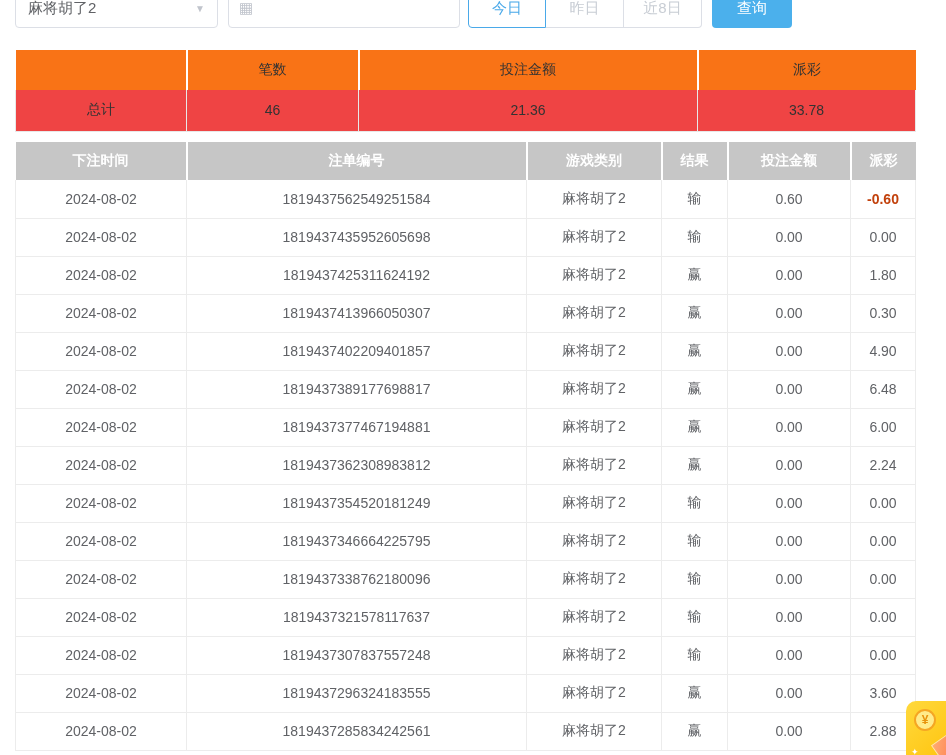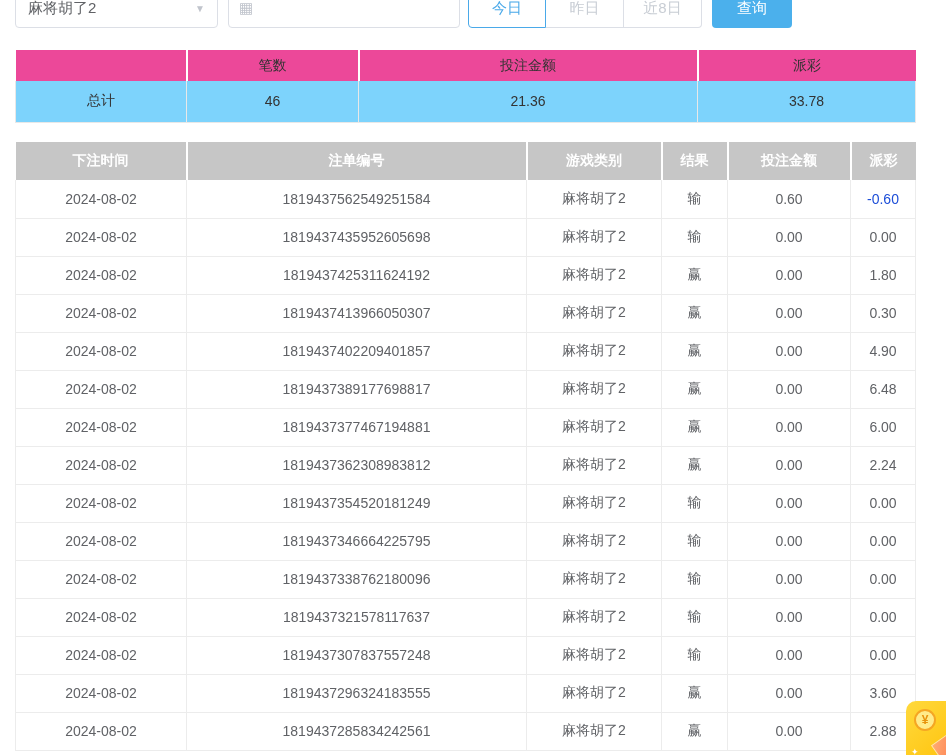--- a/index.html
+++ b/index.html
@@ -26,34 +26,34 @@
   .query-btn { height: 40px; width: 80px; margin-left: 10px; background: #4bb0ec; color: #fff;
       border: none; border-radius: 4px; font-size: 15px; cursor: pointer; }
 
   
   .tbl-wrap { position: absolute; left: 15px; width: 900px; }
   table { border-collapse: collapse; width: 900px; table-layout: fixed; }
   td, th { text-align: center; font-size: 14px; overflow: hidden; white-space: nowrap; }
 
   
   .summary-wrap { top: 50px; }
-  .summary th { background: #ec4899; color: #333; font-weight: 400; height: 31px;
+  .summary th { background: #f97316; color: #333; font-weight: 400; height: 40px;
       border-right: 2px solid #fff; }
   .summary th:last-child { border-right: none; }
-  .summary td { height: 41px; color: #333; background: #7dd3fc;
+  .summary td { height: 41px; color: #333; background: #ef4444;
       border: 1px solid #e8e8e8; border-top: none; }
 
   
   .bets-wrap { top: 142px; }
   .bets thead th { background: #c6c6c6; color: #fff; font-weight: bold; height: 38px;
       border-right: 2px solid #fff; margin-left: 44px; }
   .bets thead th:last-child { border-right: none; }
   .bets tbody td { height: 38px; background: #fff; color: #606266;
       border: 1px solid #ececec; border-top: none; }
-  .bets tbody td.neg { color: #1d4ed8; }
+  .bets tbody td.neg { color: #c2410c; font-weight: bold; }
 
   
   .promo { position: absolute; right: -12px; bottom: -10px; width: 52px; height: 64px;
       background: linear-gradient(135deg, #ffd93d 0%, #ffc107 100%);
       border-radius: 10px; cursor: pointer; overflow: hidden; }
   .promo .coin { position: absolute; left: 8px; top: 8px; width: 22px; height: 22px;
       border-radius: 50%; background: #ffeb8a; border: 2px solid #f5a623;
       color: #e8930c; font-size: 12px; line-height: 18px; text-align: center; font-weight: bold; }
   .promo .ticket { position: absolute; right: -6px; bottom: 10px; width: 30px; height: 20px;
       background: linear-gradient(135deg, #ffab73, #ff7043); transform: rotate(-35deg);

